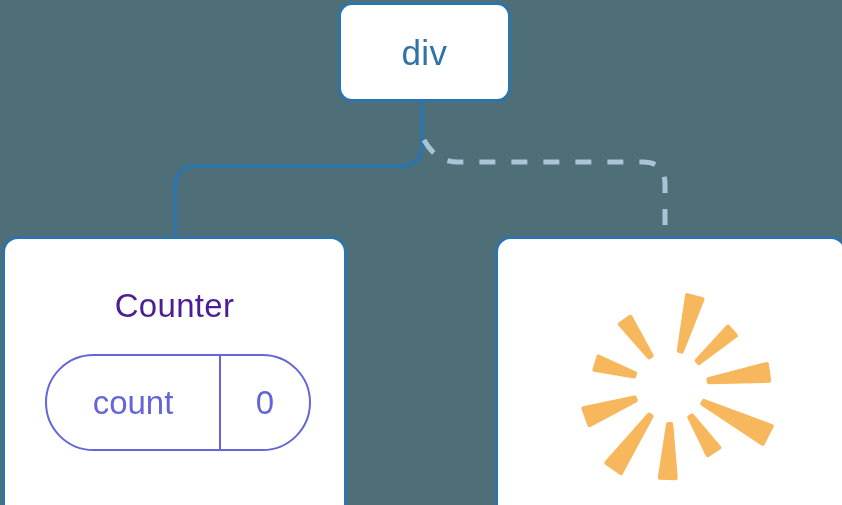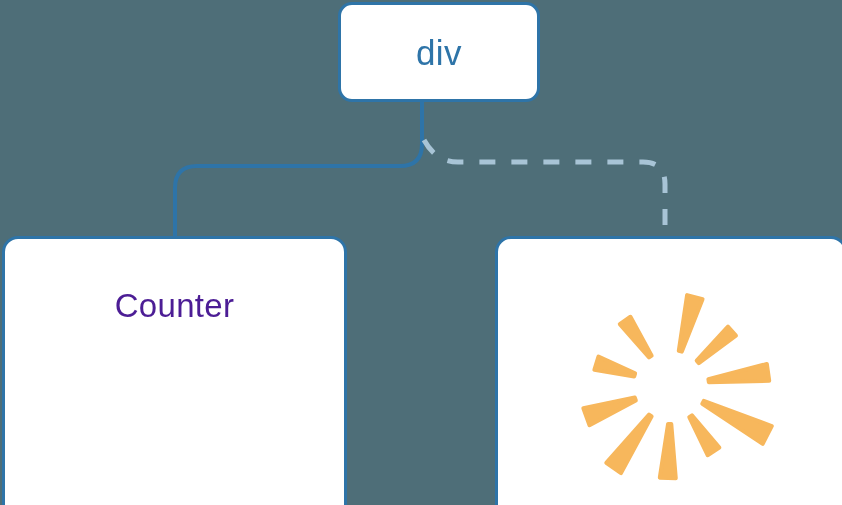--- a/index.html
+++ b/index.html
@@ -31,21 +31,21 @@
     position: absolute;
     background: #ffffff;
     border: 3px solid #2e74a8;
     border-radius: 16px;
     box-sizing: border-box;
   }
   
   #node-div {
     left: 338px;
     top: 2px;
-    width: 202px;
+    width: 173px;
     height: 100px;
     border-radius: 14px;
     display: flex;
     align-items: center;
     justify-content: center;
   }
   #node-div .node-title {
     color: #2e74a8;
     font-size: 35px;
     font-weight: 400;
@@ -130,20 +130,24 @@
 
     <path d="M 424 140 Q 436 162 458 162 L 643 162 Q 665 162 665 184 L 665 238" fill="none" stroke="#a8c4d6" stroke-width="5" stroke-linecap="butt" stroke-dasharray="16 16"></path>
   </svg>
 
   <div class="card" id="node-div">
     <span class="node-title">div</span>
   </div>
 
   <div class="card" id="node-counter">
     <span class="node-title">Counter</span>
+    <div class="state-pill">
+      <span class="pill-key">count</span>
+      <span class="pill-value">0</span>
+    </div>
   </div>
 
   <div class="card" id="node-sparkle">
     <svg class="sparkle-svg" id="sparkle-svg" width="352" height="290" viewBox="0 0 352 290">
         <polygon points="183.86296694575327,112.64078072575758 204.5387587597445,60.2053763422259 189.08394553911938,56.064271620585565 180.77200430162827,111.8125597814295" fill="#f7b75c" stroke="#f7b75c" stroke-width="4" stroke-linejoin="round"></polygon>
         <polygon points="200.82382268736035,124.10032989184495 237.95265932729947,96.590159231438 229.92309205099318,87.67242132570927 198.68260474701202,121.72226645031728" fill="#f7b75c" stroke="#f7b75c" stroke-width="4" stroke-linejoin="round"></polygon>
         <polygon points="210.85286357371578,143.295851073504 271.22924209483443,141.7783146902169 268.8632993785133,124.9437575216102 210.40750965064356,140.12699325353097" fill="#f7b75c" stroke="#f7b75c" stroke-width="4" stroke-linejoin="round"></polygon>
         <polygon points="204.34985007119795,164.76926842932508 264.68879961494827,204.94103921375472 273.7686096097392,187.12090872998738 205.80261967036452,161.91804755192229" fill="#f7b75c" stroke="#f7b75c" stroke-width="4" stroke-linejoin="round"></polygon>
         <polygon points="191.2651323518283,178.06356290205932 209.61115075555415,216.22877754484824 221.35253870679009,208.60383105463785 193.94887816925365,176.32071799001122" fill="#f7b75c" stroke="#f7b75c" stroke-width="4" stroke-linejoin="round"></polygon>
         <polygon points="170.0747938020744,184.92101223200163 161.79411968721718,238.6647601121368 177.7843729195227,239.22315205937682 173.27284444853552,185.03269062144963" fill="#f7b75c" stroke="#f7b75c" stroke-width="4" stroke-linejoin="round"></polygon>

